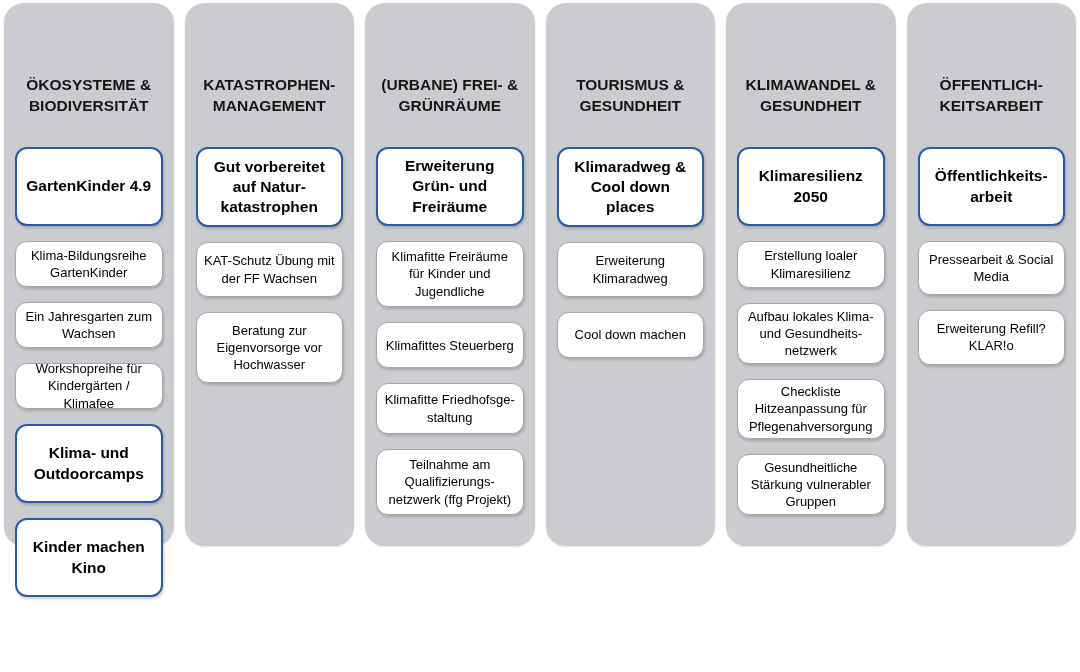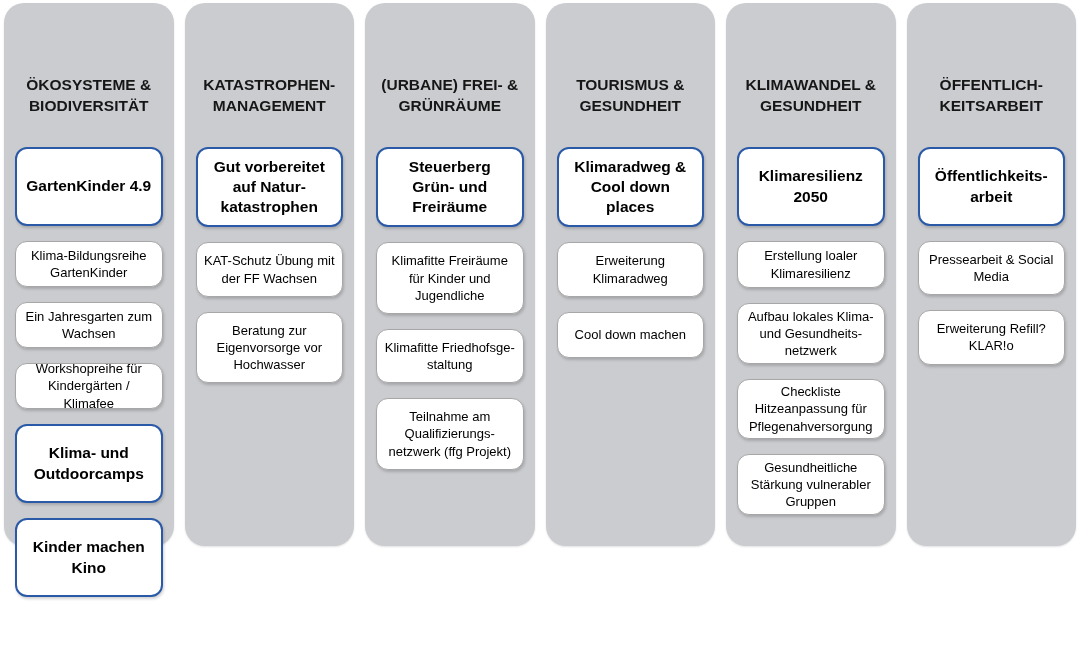--- a/index.html
+++ b/index.html
@@ -80,22 +80,23 @@
 
   <section class="column">
     <h2 class="column-title">KATASTROPHEN-MANAGEMENT</h2>
     <div class="box primary">Gut vorbereitet auf Natur-katastrophen</div>
     <div class="box secondary">KAT-Schutz Übung mit der FF Wachsen</div>
     <div class="box secondary">Beratung zur Eigenvorsorge vor Hochwasser</div>
   </section>
 
   <section class="column">
     <h2 class="column-title">(URBANE) FREI- &amp; GRÜNRÄUME</h2>
-    <div class="box primary">Steuerberg Grün- und Freiräume</div>
+    <div class="box primary">Erweiterung Grün- und Freiräume</div>
     <div class="box secondary">Klimafitte Freiräume für Kinder und Jugendliche</div>
+    <div class="box secondary">Klimafittes Steuerberg</div>
     <div class="box secondary">Klimafitte Friedhofsge-staltung</div>
     <div class="box secondary">Teilnahme am Qualifizierungs-netzwerk (ffg Projekt)</div>
   </section>
 
   <section class="column">
     <h2 class="column-title">TOURISMUS &amp; GESUNDHEIT</h2>
     <div class="box primary">Klimaradweg &amp; Cool down places</div>
     <div class="box secondary">Erweiterung Klimaradweg</div>
     <div class="box secondary">Cool down machen</div>
   </section>

